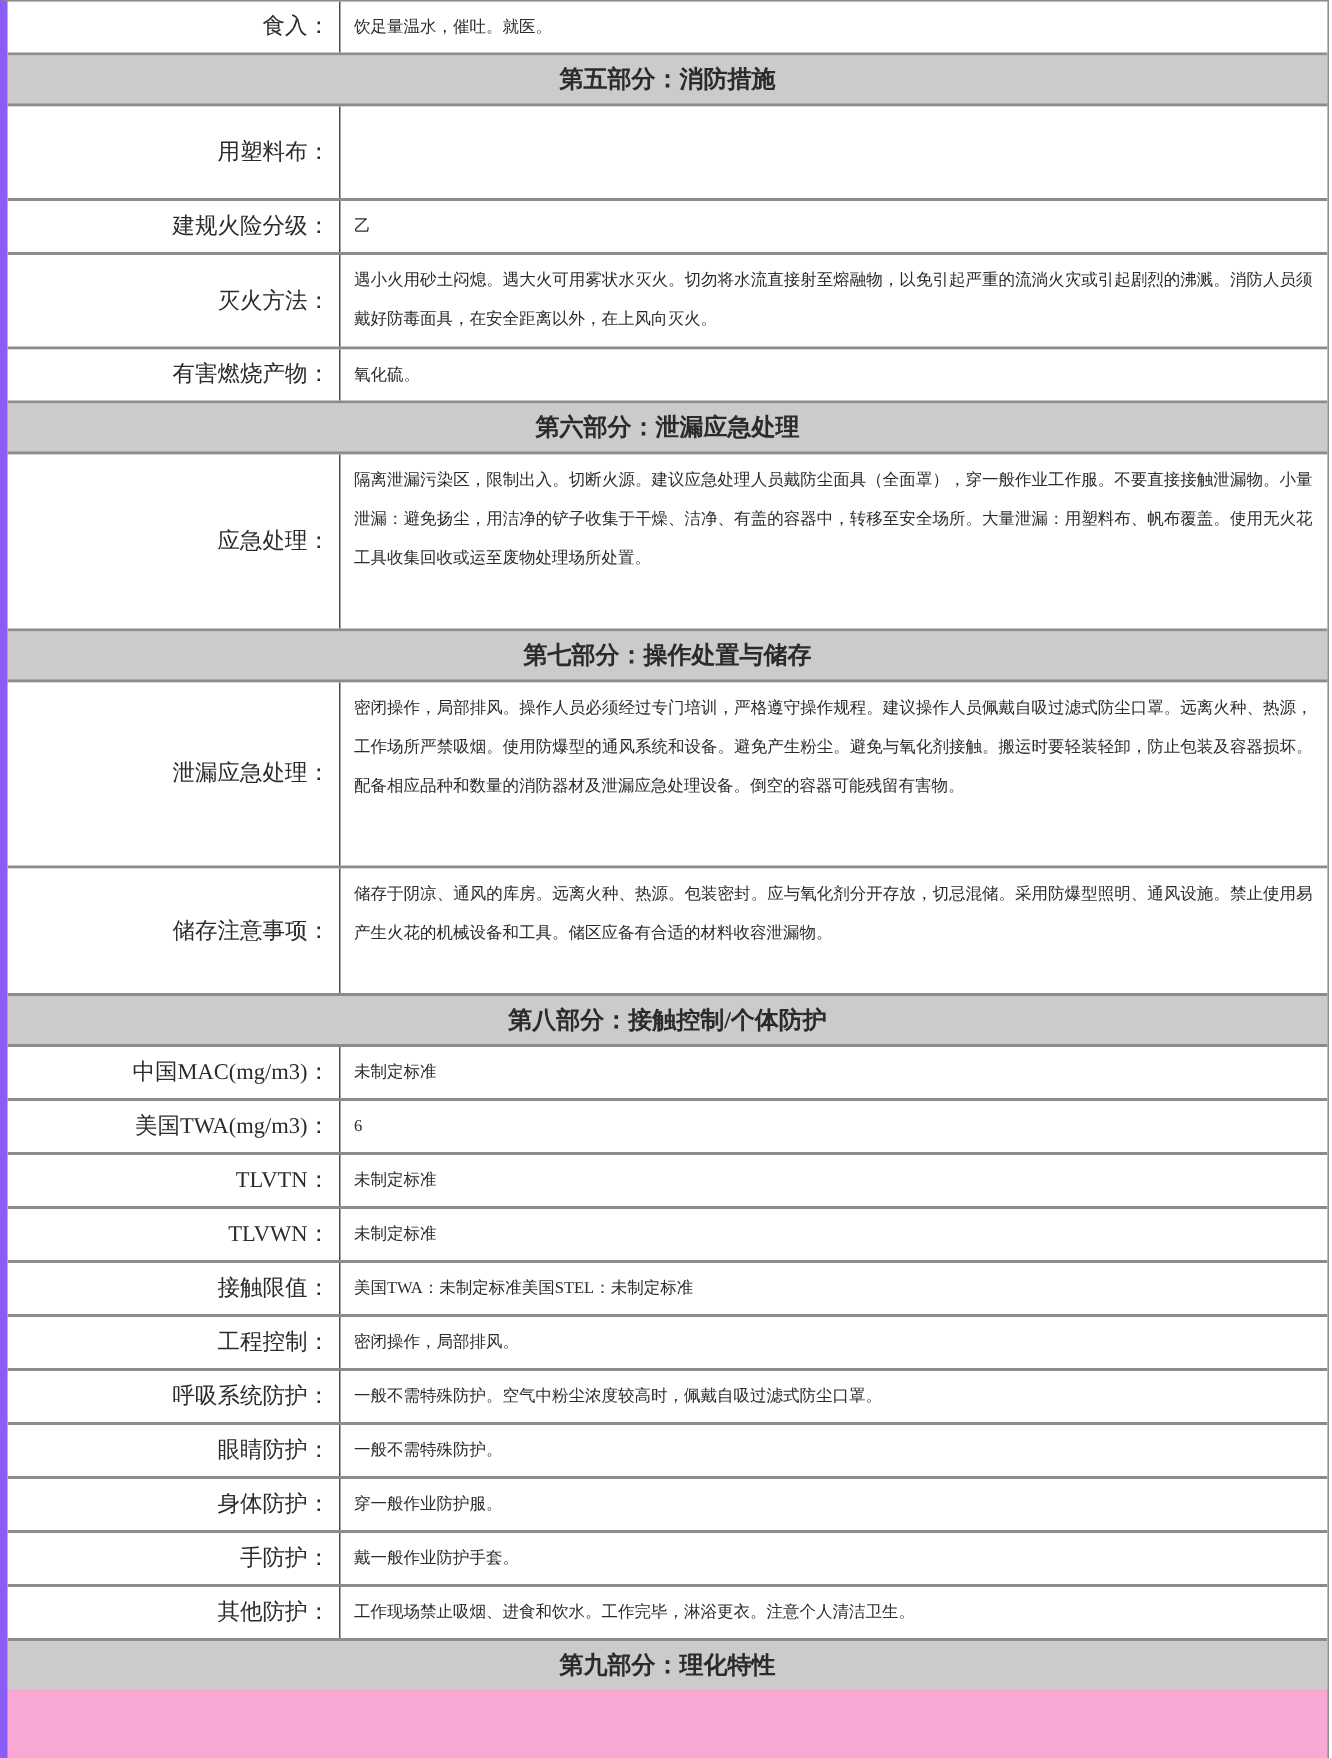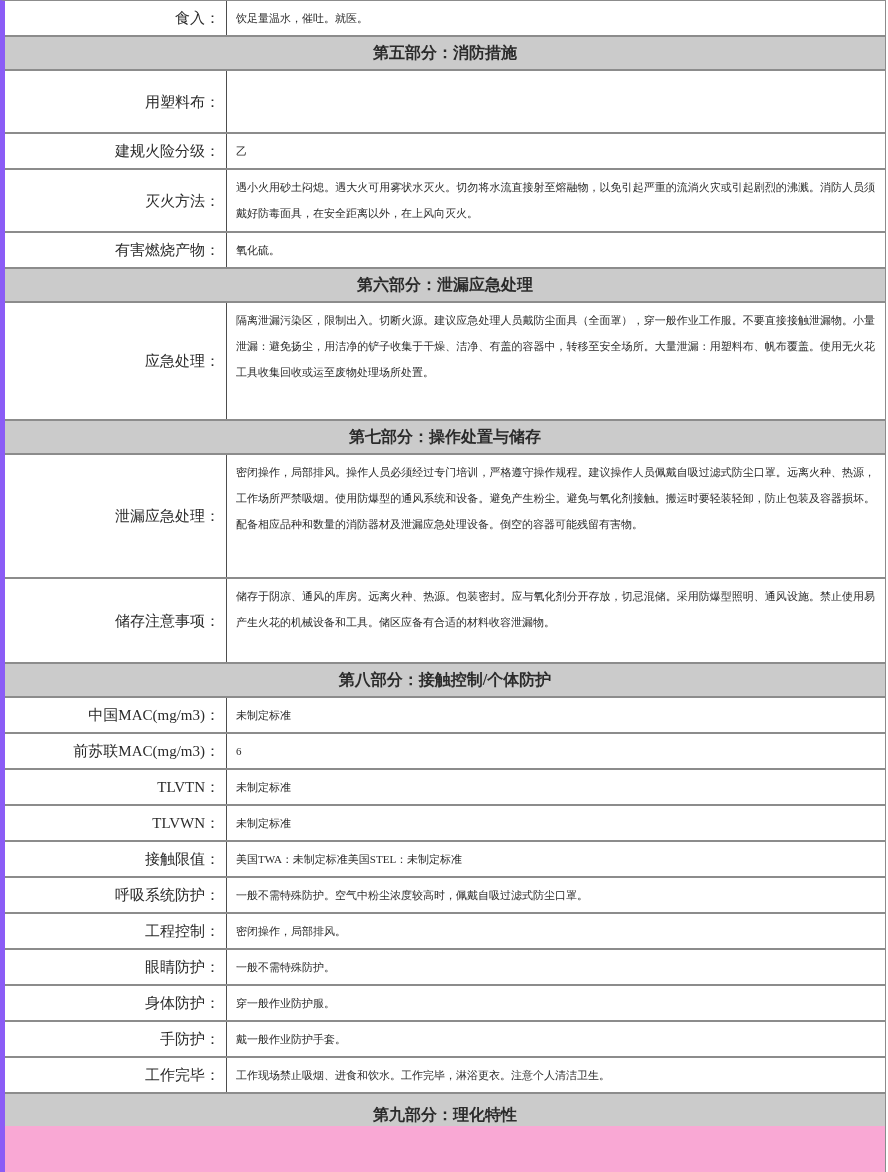--- a/index.html
+++ b/index.html
@@ -58,21 +58,21 @@
     background: #cbcbcb;
     border-bottom: 2px solid #8c8c8c;
     box-sizing: border-box;
     display: flex;
     align-items: center;
     justify-content: center;
     text-align: center;
     font-size: 16px;
     font-weight: bold;
   }
-  .section-row.last { border-bottom: none; align-items: flex-end; }
+  .section-row.last { border-bottom: none; }
 </style>
 </head>
 <body>
 
 <div class="msds-table">
 
   <div class="row" style="min-height:36px">
     <div class="label-cell">食入：</div>
     <div class="value-cell">
         <span>饮足量温水，催吐。就医。</span>
@@ -142,21 +142,21 @@
   </div>
 
   <div class="row" style="min-height:33px">
     <div class="label-cell">中国MAC(mg/m3)：</div>
     <div class="value-cell">
         <span>未制定标准</span>
       </div>
   </div>
 
   <div class="row" style="min-height:33px">
-    <div class="label-cell">前苏联MAC(mg/m3)：</div>
+    <div class="label-cell">美国TWA(mg/m3)：</div>
     <div class="value-cell">
         <span>6</span>
       </div>
   </div>
 
   <div class="row" style="min-height:33px">
     <div class="label-cell">TLVTN：</div>
     <div class="value-cell">
         <span>未制定标准</span>
       </div>
@@ -170,35 +170,35 @@
   </div>
 
   <div class="row" style="min-height:34px">
     <div class="label-cell">接触限值：</div>
     <div class="value-cell">
         <span>美国TWA：未制定标准美国STEL：未制定标准</span>
       </div>
   </div>
 
 
+  <div class="row" style="min-height:33px">
+    <div class="label-cell">工程控制：</div>
+    <div class="value-cell">
+        <span>密闭操作，局部排风。</span>
+      </div>
+  </div>
+
   <div class="row" style="min-height:34px">
     <div class="label-cell">呼吸系统防护：</div>
     <div class="value-cell">
         <span>一般不需特殊防护。空气中粉尘浓度较高时，佩戴自吸过滤式防尘口罩。</span>
       </div>
   </div>
 
   <div class="row" style="min-height:33px">
-    <div class="label-cell">工程控制：</div>
-    <div class="value-cell">
-        <span>密闭操作，局部排风。</span>
-      </div>
-  </div>
-
-  <div class="row" style="min-height:33px">
     <div class="label-cell">眼睛防护：</div>
     <div class="value-cell">
         <span>一般不需特殊防护。</span>
       </div>
   </div>
 
   <div class="row" style="min-height:33px">
     <div class="label-cell">身体防护：</div>
     <div class="value-cell">
         <span>穿一般作业防护服。</span>
@@ -206,21 +206,21 @@
   </div>
 
   <div class="row" style="min-height:33px">
     <div class="label-cell">手防护：</div>
     <div class="value-cell">
         <span>戴一般作业防护手套。</span>
       </div>
   </div>
 
   <div class="row" style="min-height:33px">
-    <div class="label-cell">工作完毕：</div>
+    <div class="label-cell">其他防护：</div>
     <div class="value-cell">
         <span>工作现场禁止吸烟、进食和饮水。工作完毕，淋浴更衣。注意个人清洁卫生。</span>
       </div>
   </div>
 
   <div class="section-row last" style="min-height:32px">
     <span>第九部分：理化特性</span>
   </div>
 
 </div>

